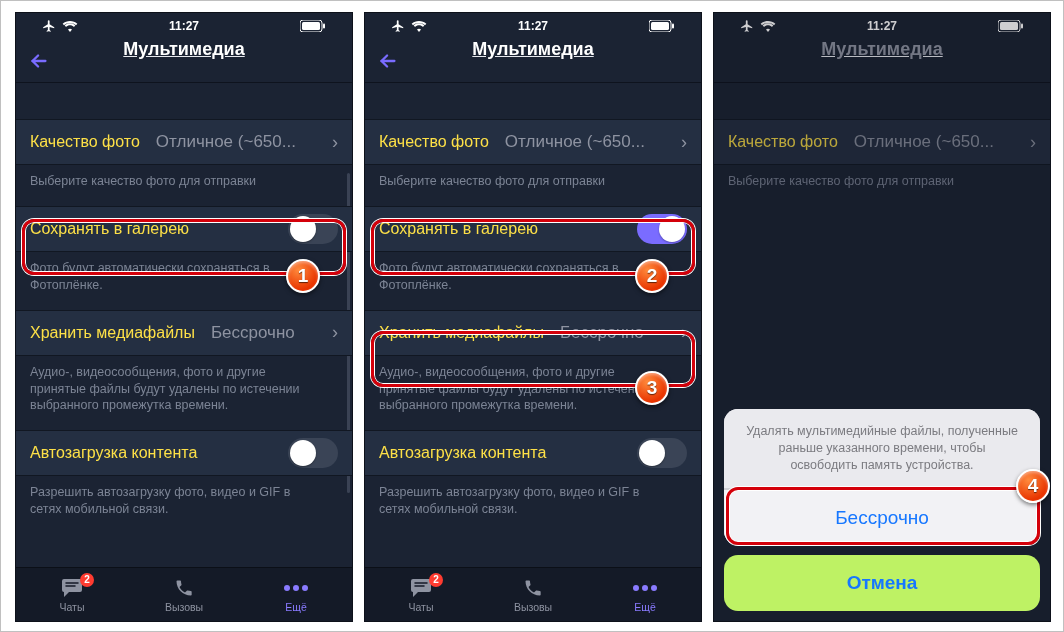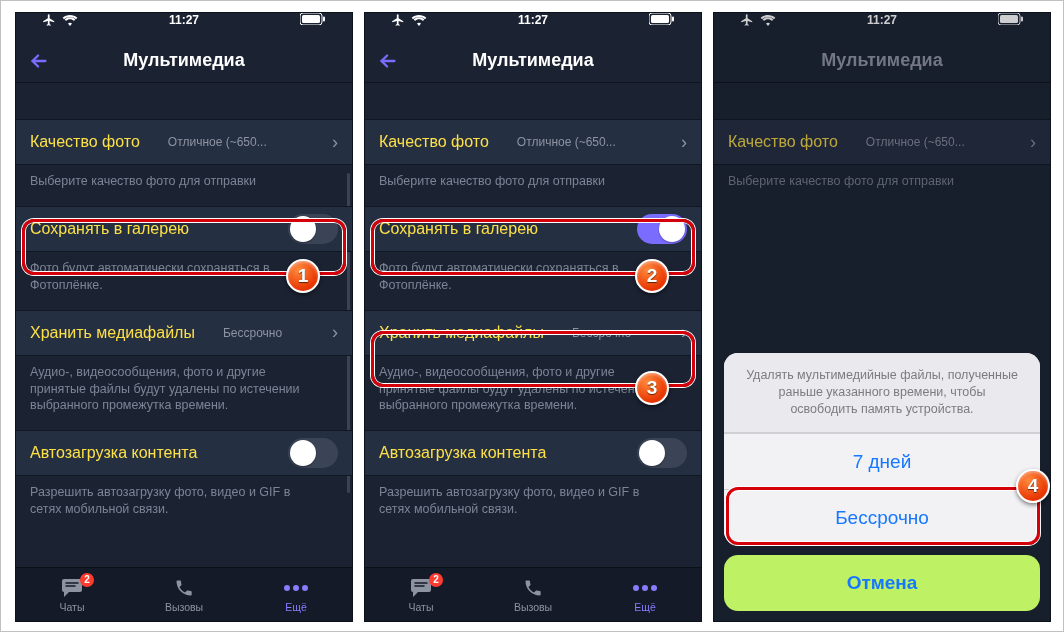--- a/index.html
+++ b/index.html
@@ -29,38 +29,39 @@
   }
   .p1 { left: 14px; }
   .p2 { left: 363px; }
   .p3 { left: 712px; }
 
   
   .status-bar {
     height: 26px;
     background: #1b2333;
     display: flex;
-    align-items: flex-start;
+    align-items: center;
     justify-content: space-between;
     padding: 0 26px;
     font-size: 12px;
     font-weight: 600;
     color: #fff;
   }
   .status-left, .status-right { display: flex; align-items: center; gap: 6px; }
   .status-center { position: absolute; left: 50%; transform: translateX(-50%); }
   .sb-icon svg { display: block; }
 
   
   .nav-header {
     height: 44px;
     display: flex;
-    align-items: center;
+    align-items: flex-start;
     position: relative;
     border-bottom: 1px solid #0e131e;
+    text-decoration: underline;
   }
   .back-arrow {
     position: absolute;
     left: 12px;
     top: 50%;
     transform: translateY(-50%);
     color: #7a6cff;
     width: 22px;
     height: 22px;
   }
@@ -93,22 +94,22 @@
     border-bottom: 1px solid #111722;
     position: relative;
   }
   .cell-label {
     color: #fde047;
     font-size: 16px;
     flex: 0 0 auto;
   }
   .cell-value {
     color: #8e93a1;
-    font-size: 12px;
-    margin-left: 28px;
+    font-size: 17px;
+    margin-left: 16px;
     flex: 1 1 auto;
     white-space: nowrap;
     overflow: hidden;
     text-overflow: ellipsis;
   }
   .chevron {
     color: #8e93a1;
     font-size: 18px;
     margin-left: 6px;
     flex: 0 0 auto;
@@ -558,21 +559,20 @@
     <div class="tab">
           <span>Ещё</span>
         </div>
   </div>
 
   <div class="sheet-backdrop"></div>
 
   <div class="action-sheet">
     <div class="sheet-group">
       <div class="sheet-msg">Удалять мультимедийные файлы, полученные раньше указанного времени, чтобы освободить память устройства.</div>
-      <div class="sheet-btn">7 дней</div>
       <div class="sheet-btn">Бессрочно</div>
     </div>
     <div class="sheet-cancel">Отмена</div>
   </div>
 
   <div class="hl" style="left:12px; top:474px; width:314px; height:58px;"></div>
   <div class="badge" style="left:302px; top:456px;">4</div>
 </div>
 
 </div>

